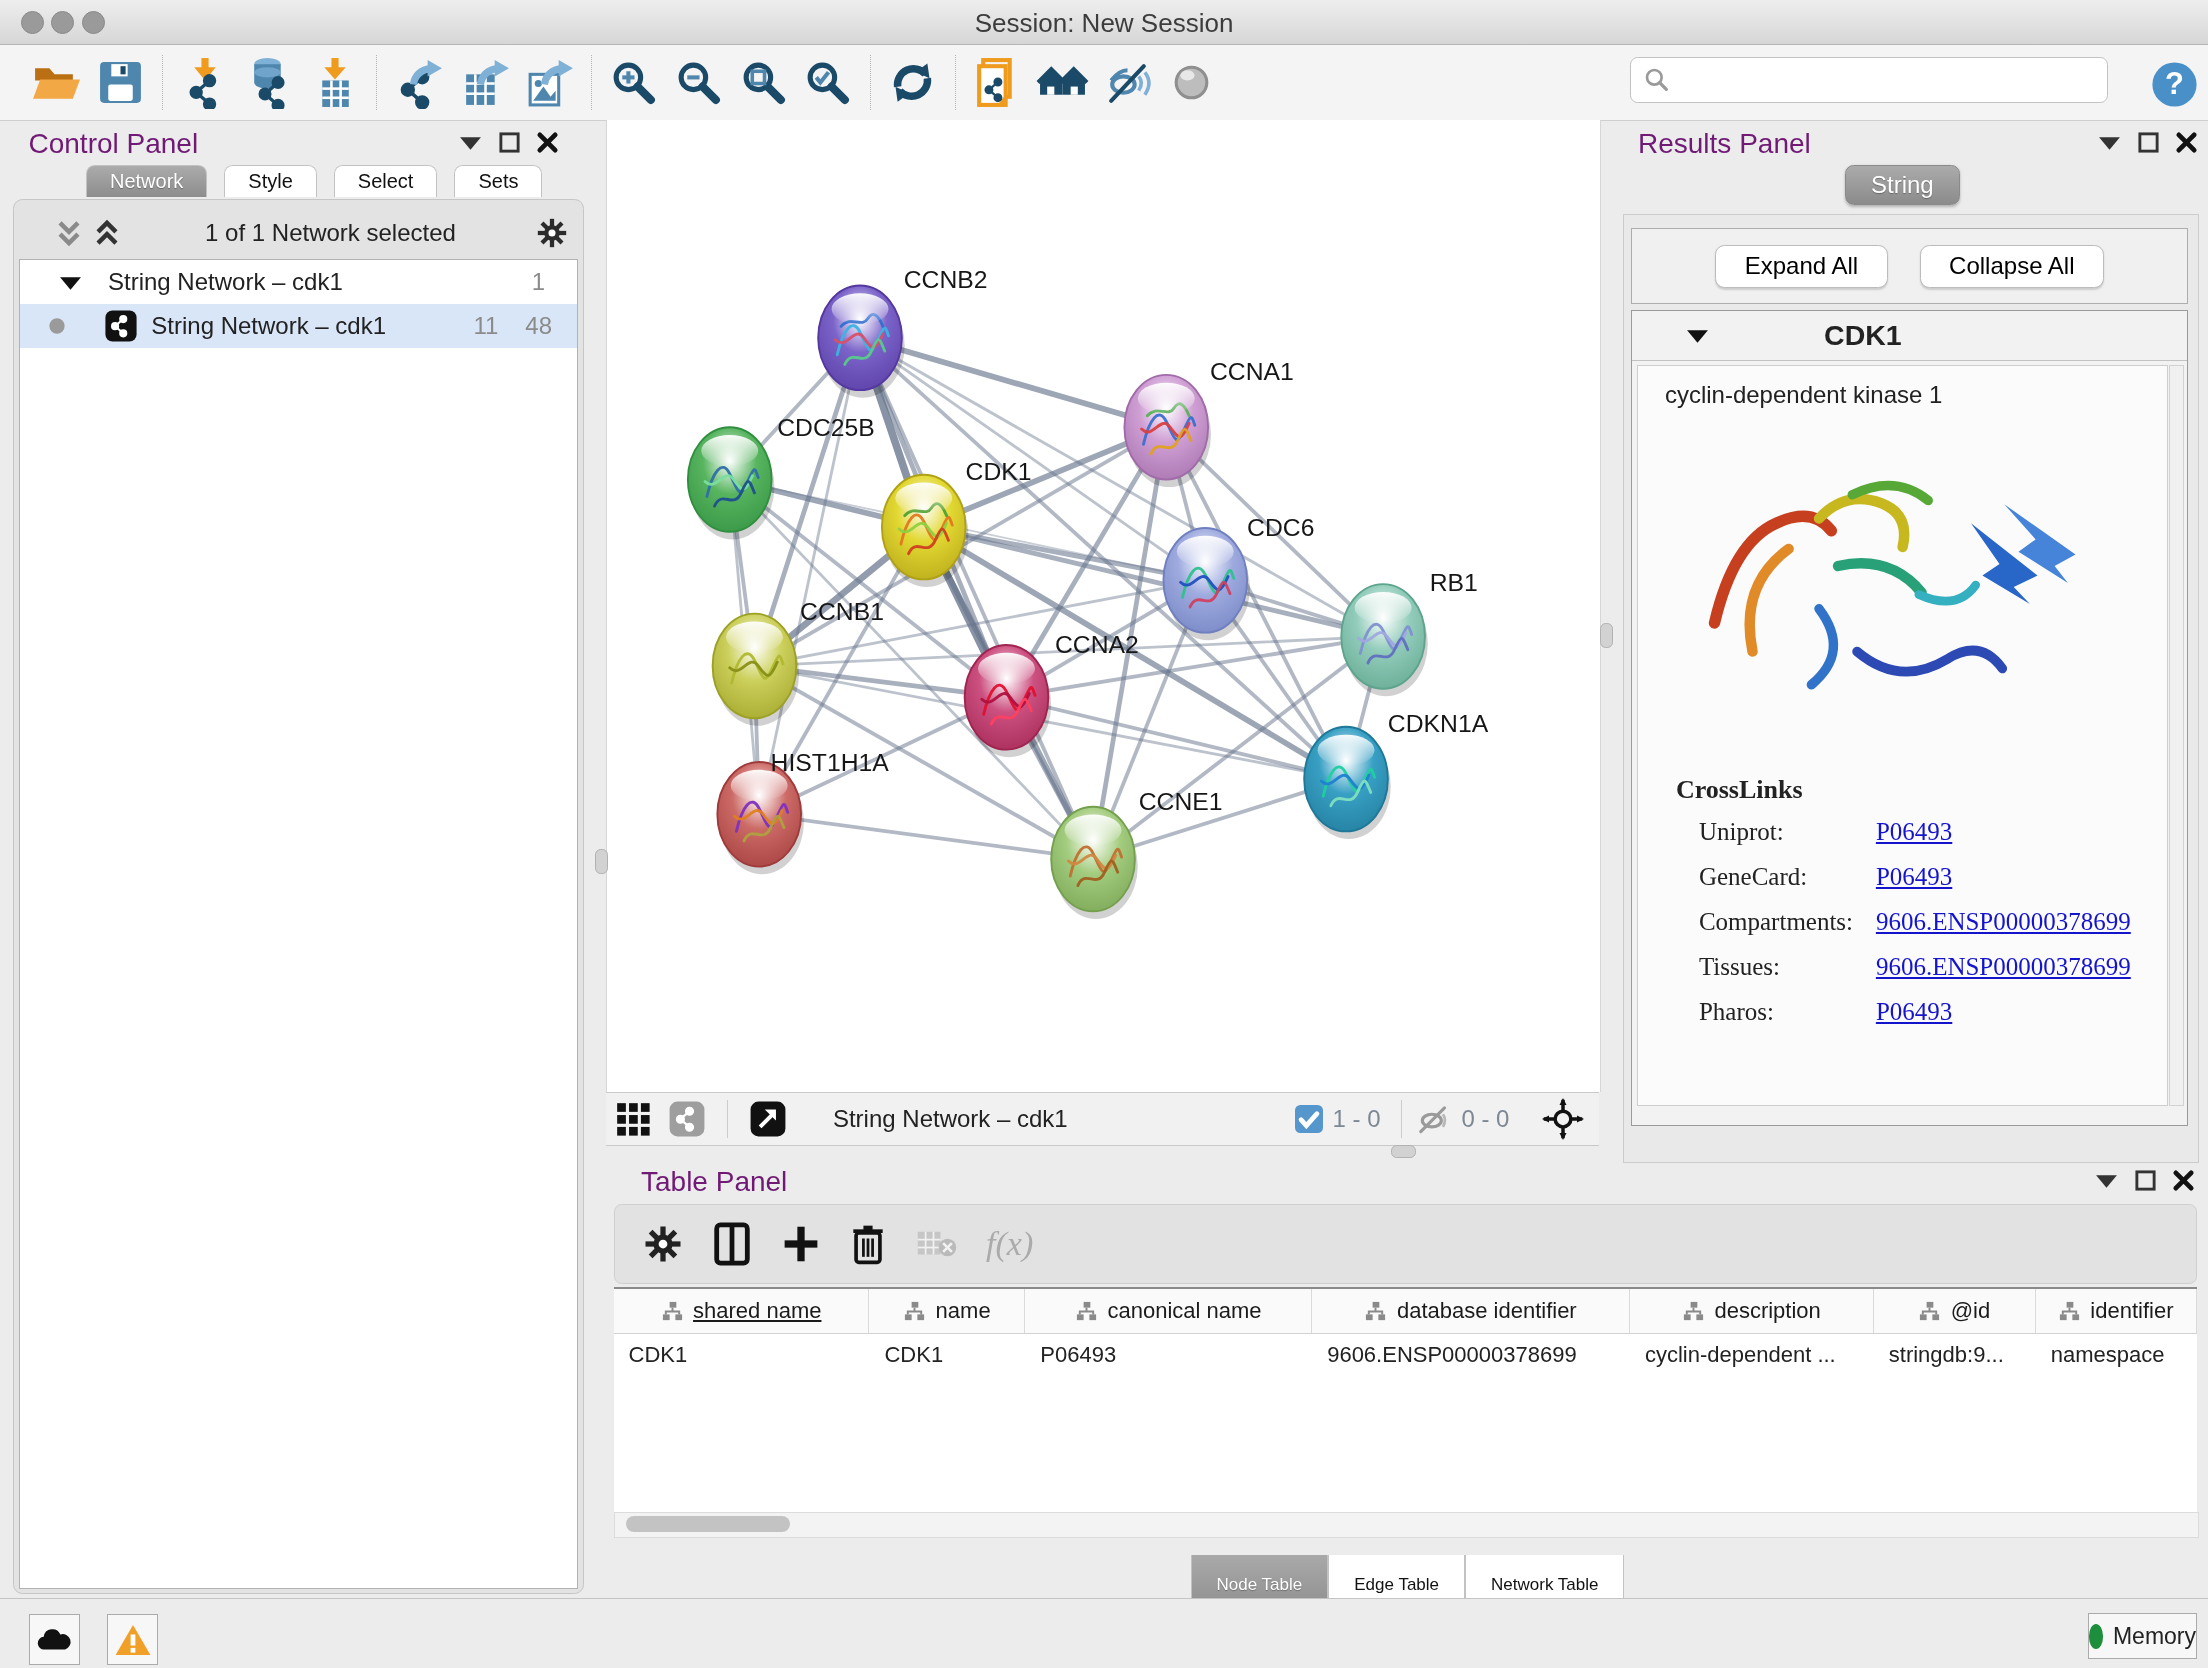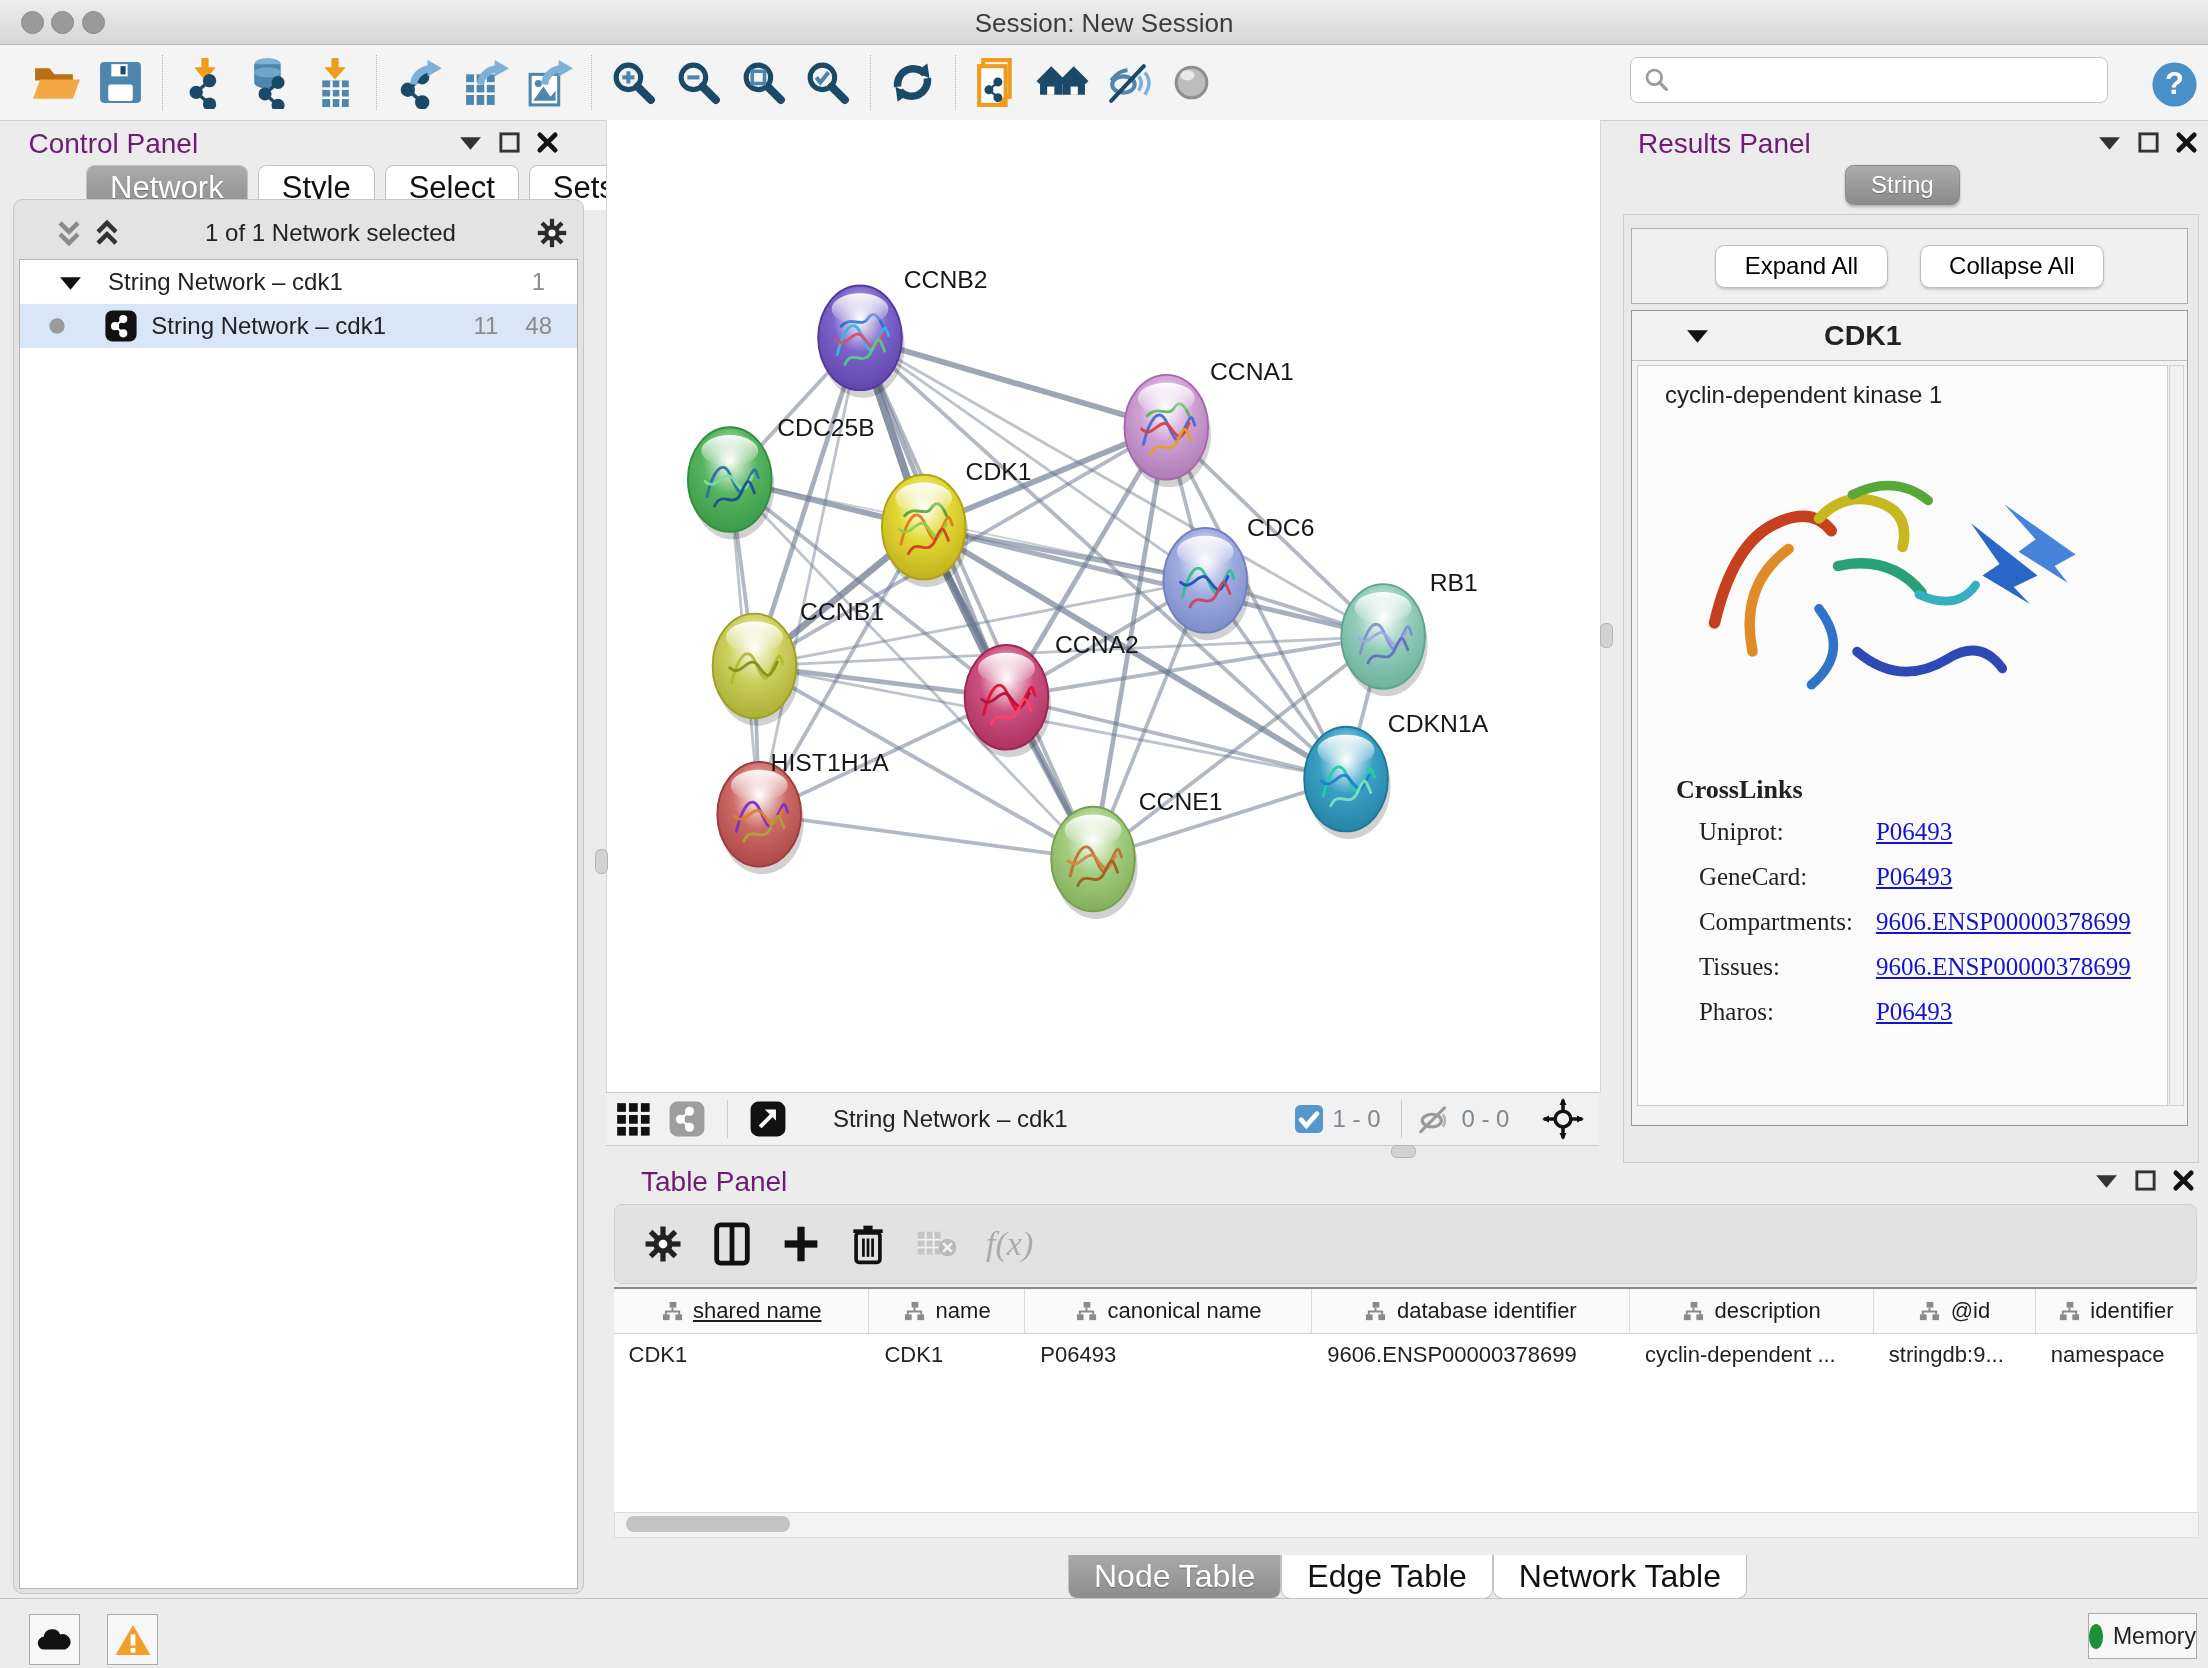--- a/index.html
+++ b/index.html
@@ -26,22 +26,22 @@
   #help-btn{position:absolute;left:2142px;top:55px;}
   
   .panel-title{font-size:28px;color:#701a75;}
   .win-ctrls{display:flex;align-items:center;gap:15px;}
   .panel-box{background:#e3e3e3;border:1px solid #c6c6c6;border-radius:9.5px;}
   
   #control-panel{left:0;top:120px;width:597px;height:1478px;}
   #cp-header{position:absolute;left:28.5px;top:7.6px;}
   #cp-ctrls{position:absolute;left:458px;top:11.4px;}
   .tabs{position:absolute;display:flex;}
-  .tab{font-size:31px;padding:4px 23px;background:#fff;border:1px solid #c2c2c2;
-       border-bottom:none;border-radius:8.6px 8.6px 0 0;margin-right:10px;color:#111;}
+  .tab{font-size:20px;padding:4px 23px;background:#fff;border:1px solid #c2c2c2;
+       border-bottom:none;border-radius:8.6px 8.6px 0 0;margin-right:17px;color:#111;}
   .tab.sel{background:linear-gradient(#ababab,#8d8d8d);color:#fff;
        text-shadow:0 1px 1px rgba(0,0,0,.3);}
   #cp-tabs{left:86px;top:45px;}
   #cp-box{position:absolute;left:13.3px;top:79px;width:569px;height:1393px;}
   #cp-selbar{position:absolute;left:29px;top:86px;width:565px;height:53px;display:flex;align-items:center;}
   #cp-status{flex:1;text-align:center;font-size:24px;color:#222;}
   #cp-list{position:absolute;left:19px;top:139px;width:557px;height:1328px;
        background:#fff;border:1px solid #b2b2b2;}
   .net-row{height:44px;display:flex;align-items:center;font-size:24px;}
   .net-row .cnt{color:#8b8b8b;}
@@ -97,21 +97,21 @@
   .th-row{display:flex;background:#fafafa;border-bottom:1px solid #d2d2d2;height:44px;}
   .th{display:flex;align-items:center;justify-content:center;gap:9.5px;font-size:22px;
       border-right:1px solid #dadada;box-sizing:border-box;color:#1b1b1b;}
   .td-row{display:flex;height:42px;}
   .td{font-size:22px;display:flex;align-items:center;padding-left:15px;box-sizing:border-box;
       white-space:nowrap;overflow:hidden;}
   #tp-hscroll{position:absolute;left:7.6px;top:356px;width:1583px;height:24px;
       background:#f3f3f3;border:1px solid #dcdcdc;}
   #tp-hthumb{position:absolute;left:11.4px;top:2.9px;width:164px;height:16px;border-radius:8.6px;background:#c3c3c3;}
   #tp-tabs{position:absolute;left:0;right:0;top:399px;display:flex;justify-content:center;}
-  .btab{font-size:32px;padding:3px 25px;background:#fff;border:1px solid #c2c2c2;
+  .btab{font-size:17px;padding:20px 25px;background:#fff;border:1px solid #c2c2c2;
       border-radius:0 0 9.5px 9.5px;border-top:none;color:#111;}
   .btab.sel{background:linear-gradient(#a9a9a9,#8d8d8d);color:#fff;text-shadow:0 1px 1px rgba(0,0,0,.3);}
   
   #status-bar{left:0;top:1598px;width:2208px;height:70px;background:#ececec;border-top:1px solid #c4c4c4;}
   .sb-btn{position:absolute;top:15px;width:49px;height:49px;background:#f7f7f7;
       border:1px solid #ababab;display:flex;align-items:center;justify-content:center;}
   #memory-btn{position:absolute;left:2088px;top:14.3px;width:107px;height:44px;background:#f7f7f7;
       border:1px solid #ababab;display:flex;align-items:center;justify-content:center;gap:9.5px;font-size:23px;}
   #memory-dot{width:25px;height:25px;border-radius:50%;background:#1d8f3c;}
   svg{display:block;}

